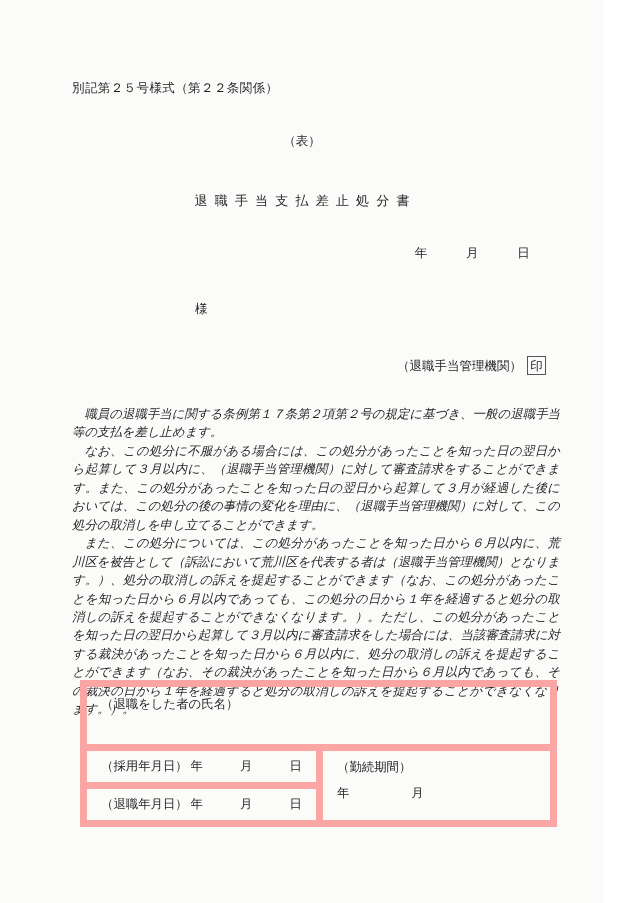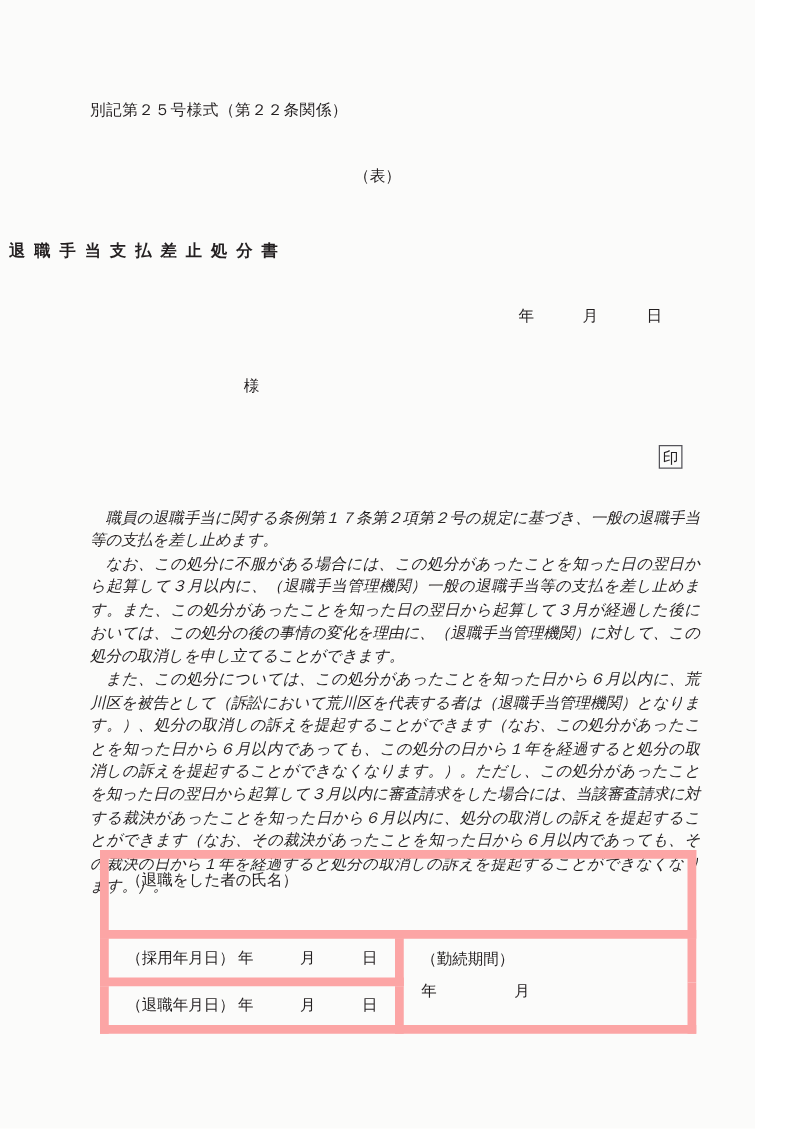--- a/index.html
+++ b/index.html
@@ -35,25 +35,24 @@
     right: 0;
     top: 133px;
     text-align: center;
     font-size: 12.5px;
   }
   .doc-title {
     position: absolute;
     left: 0;
     right: 0;
     top: 192px;
-    text-align: left;
+    text-align: center;
     font-size: 13px;
     letter-spacing: 7.2px;
     text-indent: 7.2px;
-    font-weight: bold;
   }
   .date-line {
     position: absolute;
     left: 0;
     top: 245px;
     width: 530px;
     text-align: right;
     font-size: 12.5px;
     letter-spacing: 0.3px;
     white-space: pre;
@@ -161,25 +160,26 @@
   <div class="form-no">別記第２５号様式（第２２条関係）</div>
 
   <div class="section-mark">（表）</div>
 
   <div class="doc-title">退職手当支払差止処分書</div>
 
   <div class="date-line">年　　　月　　　日</div>
 
   <div class="addressee-line">様</div>
 
+  <div class="issuer-line">（退職手当管理機関）</div>
   <div class="seal-box">印</div>
 
   <div class="body-text">
     <p>職員の退職手当に関する条例第１７条第２項第２号の規定に基づき、一般の退職手当等の支払を差し止めます。</p>
-    <p>なお、この処分に不服がある場合には、この処分があったことを知った日の翌日から起算して３月以内に、（退職手当管理機関）一般の退職手当等の支払を差し止めます。また、この処分があったことを知った日の翌日から起算して３月が経過した後においては、この処分の後の事情の変化を理由に、（退職手当管理機関）に対して、この処分の取消しを申し立てることができます。</p>
+    <p>なお、この処分に不服がある場合には、この処分があったことを知った日の翌日から起算して３月以内に、（退職手当管理機関）に対して審査請求をすることができます。また、この処分があったことを知った日の翌日から起算して３月が経過した後においては、この処分の後の事情の変化を理由に、（退職手当管理機関）に対して、この処分の取消しを申し立てることができます。</p>
     <p>また、この処分については、この処分があったことを知った日から６月以内に、荒川区を被告として（訴訟において荒川区を代表する者は（退職手当管理機関）となります。）、処分の取消しの訴えを提起することができます（なお、この処分があったことを知った日から６月以内であっても、この処分の日から１年を経過すると処分の取消しの訴えを提起することができなくなります。）。ただし、この処分があったことを知った日の翌日から起算して３月以内に審査請求をした場合には、当該審査請求に対する裁決があったことを知った日から６月以内に、処分の取消しの訴えを提起することができます（なお、その裁決があったことを知った日から６月以内であっても、その裁決の日から１年を経過すると処分の取消しの訴えを提起することができなくなります。）。</p>
   </div>
 
   <table class="info-table">
     <colgroup>
       <col style="width:236px">
       <col style="width:234px">
     </colgroup>
     <tbody>
       <tr>

